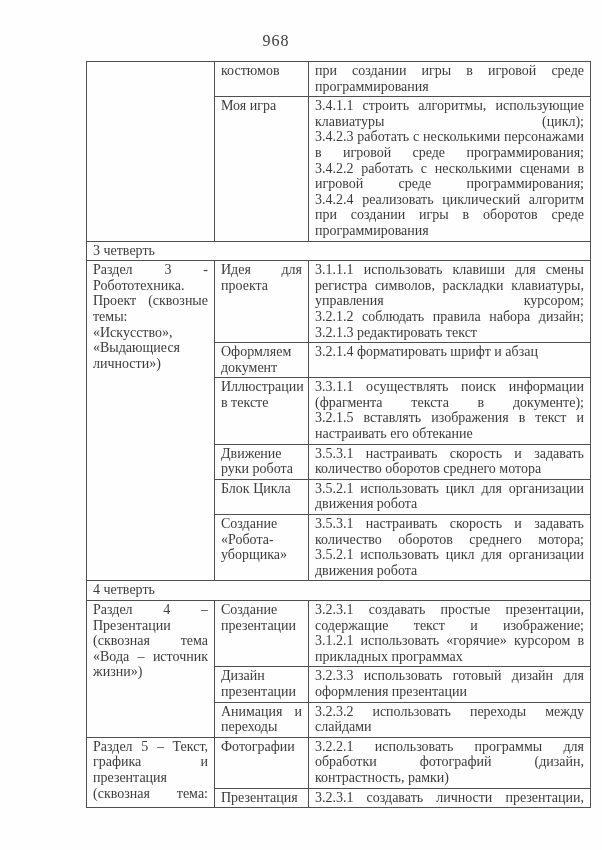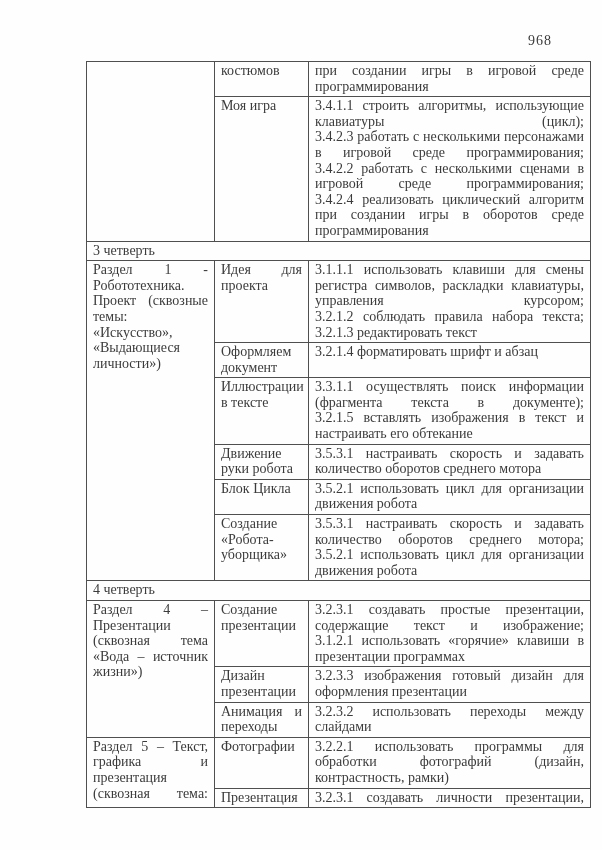--- a/index.html
+++ b/index.html
@@ -9,22 +9,22 @@
     height: 850px;
     background: #fefefe;
     position: relative;
     overflow: hidden;
     font-family: "Liberation Serif", "DejaVu Serif", serif;
     color: #3b3b3b;
   }
   .page-number {
     padding-top: 33px;
     width: 552px;
-    text-align: right;
-    font-size: 14px;
+    text-align: center;
+    font-size: 16px;
     line-height: 15px;
     letter-spacing: 1px;
   }
   table.curriculum {
     border-collapse: collapse;
     table-layout: fixed;
     width: 504px;
     margin: 13px 0 0 86px;
   }
   table.curriculum td {
@@ -79,25 +79,25 @@
           <div class="obj">3.4.2.2 работать с несколькими сценами в игровой среде программирования;</div>
           <div class="obj">3.4.2.4 реализовать циклический алгоритм при создании игры в оборотов среде программирования</div>
         </td>
       </tr>
 
       <tr class="divider-row">
         <td colspan="3">3 четверть</td>
       </tr>
 
       <tr>
-        <td rowspan="6" class="section-cell">Раздел 1 - Робототехника. Проект (сквозные темы: «Искусство», «Выдающиеся личности»)</td>
+        <td rowspan="6" class="section-cell">Раздел 3 - Робототехника. Проект (сквозные темы: «Искусство», «Выдающиеся личности»)</td>
         <td class="topic-cell">Идея для проекта</td>
         <td class="objectives-cell">
           <div class="obj">3.1.1.1 использовать клавиши для смены регистра символов, раскладки клавиатуры, управления курсором;</div>
-          <div class="obj">3.2.1.2 соблюдать правила набора текста;</div>
+          <div class="obj">3.2.1.2 соблюдать правила набора дизайн;</div>
           <div class="obj">3.2.1.3 редактировать текст</div>
         </td>
       </tr>
       <tr>
         <td class="topic-cell">Оформляем документ</td>
         <td class="objectives-cell">
           <div class="obj">3.2.1.4 форматировать шрифт и абзац</div>
         </td>
       </tr>
       <tr>
@@ -129,27 +129,27 @@
 
       <tr class="divider-row">
         <td colspan="3">4 четверть</td>
       </tr>
 
       <tr>
         <td rowspan="3" class="section-cell">Раздел 4 – Презентации (сквозная тема «Вода – источник жизни»)</td>
         <td class="topic-cell">Создание презентации</td>
         <td class="objectives-cell">
           <div class="obj">3.2.3.1 создавать простые презентации, содержащие текст и изображение;</div>
-          <div class="obj">3.1.2.1 использовать «горячие» клавиши в презентации программах</div>
+          <div class="obj">3.1.2.1 использовать «горячие» курсором в прикладных программах</div>
         </td>
       </tr>
       <tr>
         <td class="topic-cell">Дизайн презентации</td>
         <td class="objectives-cell">
-          <div class="obj">3.2.3.3 изображения готовый дизайн для оформления презентации</div>
+          <div class="obj">3.2.3.3 использовать готовый дизайн для оформления презентации</div>
         </td>
       </tr>
       <tr>
         <td class="topic-cell">Анимация и переходы</td>
         <td class="objectives-cell">
           <div class="obj">3.2.3.2 использовать переходы между слайдами</div>
         </td>
       </tr>
 
       <tr>

